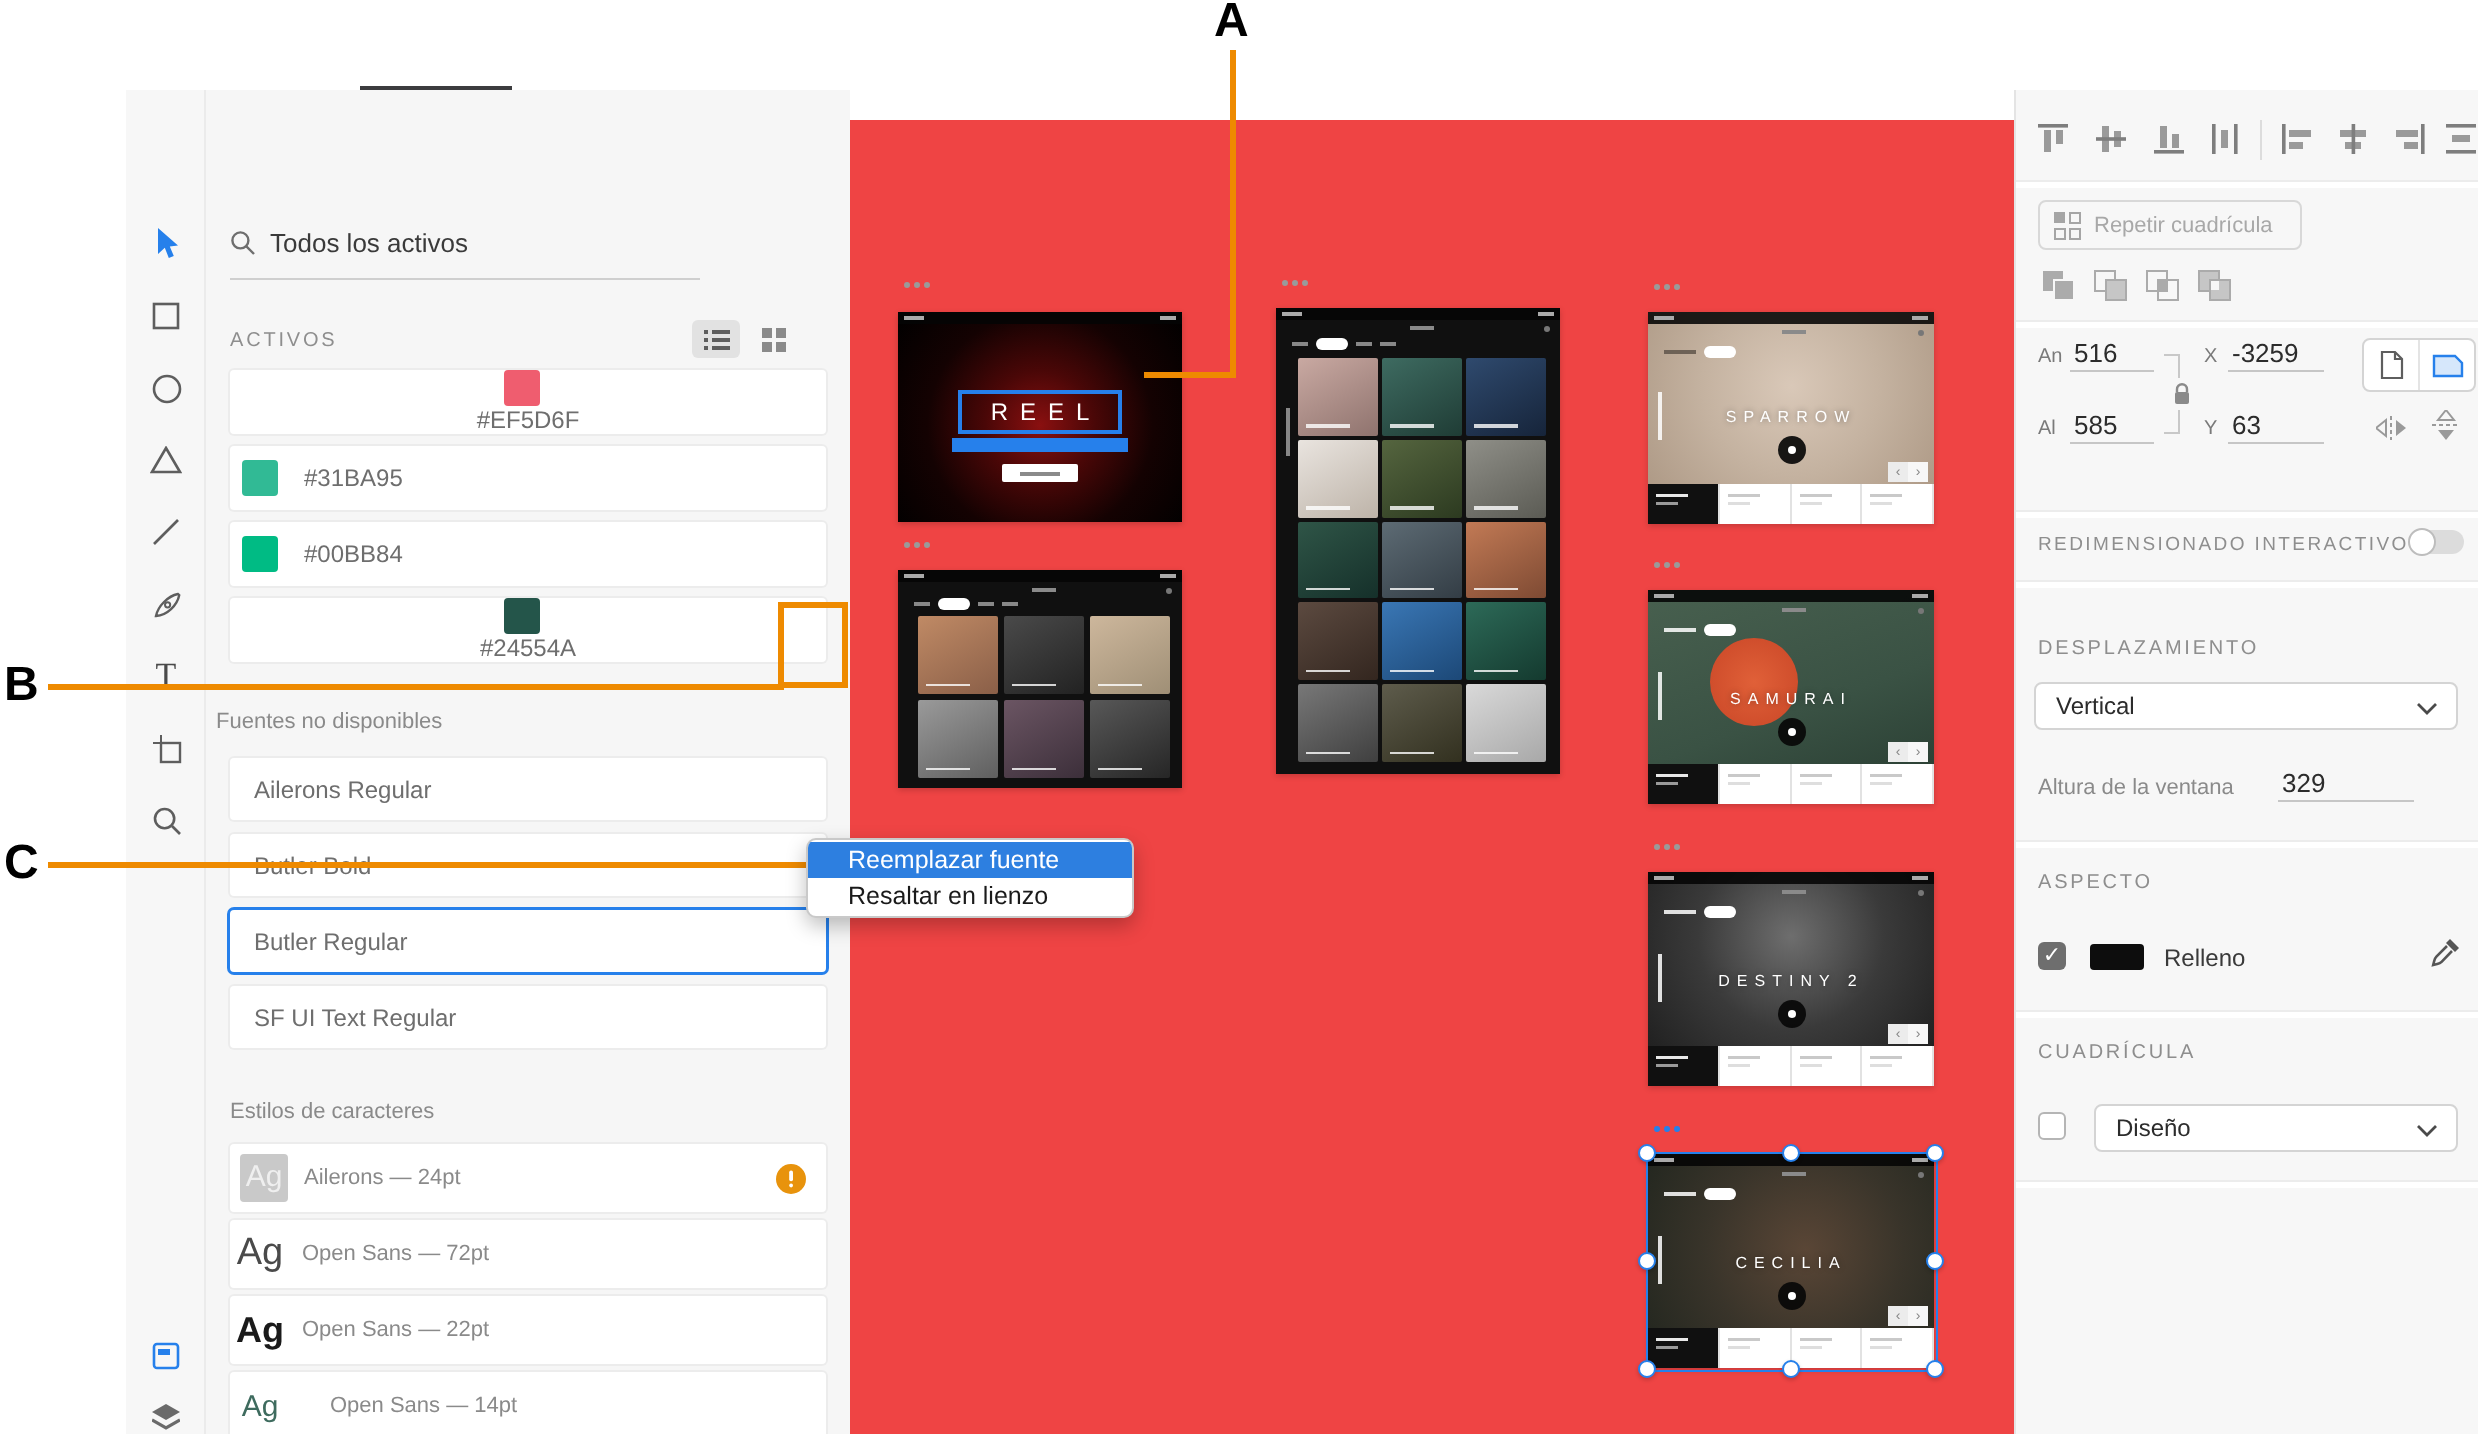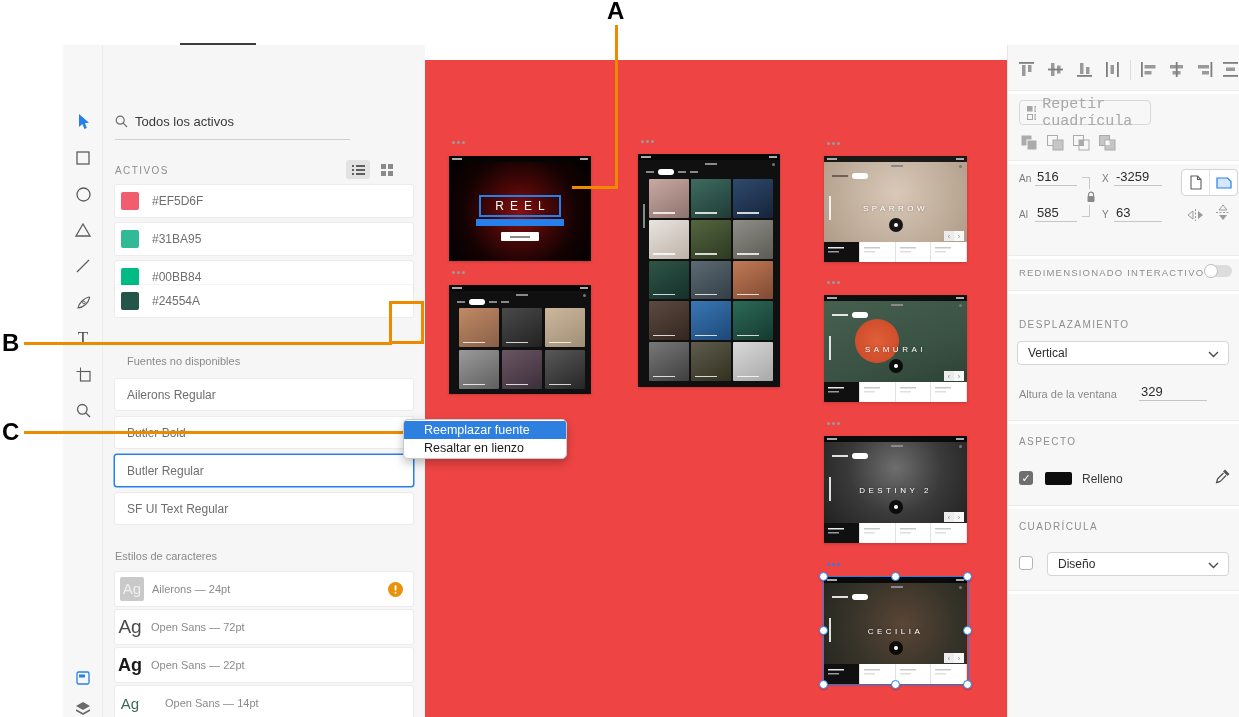--- a/index.html
+++ b/index.html
@@ -176,38 +176,38 @@
     </div>
     <div class="abs" style="left:272px;top:115px;width:24px;height:19px;display:flex;align-items:center;justify-content:center;">
       <svg width="12" height="12">
           <rect x="0" y="0" width="5" height="5" fill="#8A8A8A"></rect>
           <rect x="7" y="0" width="5" height="5" fill="#8A8A8A"></rect>
           <rect x="0" y="7" width="5" height="5" fill="#8A8A8A"></rect>
           <rect x="7" y="7" width="5" height="5" fill="#8A8A8A"></rect>
         </svg>
     </div>
 
-    <div class="panel-row" style="top:140px;height:32px;">
+    <div class="panel-row" style="top:140px;height:32px;flex-direction:column;">
       <span class="swatch" style="background: rgb(239, 93, 111);"></span>
       <span class="row-label">#EF5D6F</span>
     </div>
     <div class="panel-row" style="top:178px;height:32px;">
       <span class="swatch" style="background: rgb(49, 186, 149);"></span>
       <span class="row-label">#31BA95</span>
     </div>
     <div class="panel-row" style="top:216px;height:32px;">
       <span class="swatch" style="background: rgb(0, 187, 132);"></span>
       <span class="row-label">#00BB84</span>
     </div>
-    <div class="panel-row" style="top:240px;height:32px;">
+    <div class="panel-row" style="top:254px;height:32px;flex-direction:column;">
       <span class="swatch" style="background: rgb(36, 85, 74);"></span>
       <span class="row-label">#24554A</span>
     </div>
 
-    <span class="abs sub-label" style="left:24px;top:310px;">Fuentes no disponibles</span>
+    <span class="abs sub-label" style="left:5px;top:310px;">Fuentes no disponibles</span>
     <svg class="abs" style="left:333px;top:308px;" width="15" height="15">
         <circle cx="7.5" cy="7.5" r="7.5" fill="#E8930C"></circle>
         <rect x="6.6" y="3.2" width="1.9" height="5.4" rx="0.9" fill="#fff"></rect>
         <rect x="6.6" y="9.8" width="1.9" height="1.9" rx="0.9" fill="#fff"></rect>
       </svg>
 
     <div class="panel-row" style="top:334px;height:31px;padding-left:12px;">
       <span class="row-label">Ailerons Regular</span>
     </div>
     <div class="panel-row" style="top:372px;height:31px;padding-left:12px;">
@@ -486,21 +486,21 @@
         </svg></div>
     <div class="hr" style="top:45px;"></div>
 
     <div class="abs" style="left:11px;top:55px;width:132px;height:25px;border:1px solid #D8D8D8;border-radius:4px;display:flex;align-items:center;padding-left:7px;background:#F7F7F7;cursor:pointer;">
       <svg width="14" height="14" style="margin-right:6px;">
           <rect x="0" y="0" width="5.5" height="5.5" fill="#A5A5A5"></rect>
           <rect x="8" y="0.5" width="5" height="5" fill="none" stroke="#A5A5A5"></rect>
           <rect x="0.5" y="8.5" width="5" height="5" fill="none" stroke="#A5A5A5"></rect>
           <rect x="8" y="8.5" width="5" height="5" fill="none" stroke="#A5A5A5"></rect>
         </svg>
-      <span style="font-size:15px;color:#A8A8A8;font-family:Liberation Mono, monospace;">Repetir cuadrícula</span>
+      <span style="font-size:11px;color:#A8A8A8;">Repetir cuadrícula</span>
     </div>
 
     <div class="abs" style="left:13px;top:90px;"><svg width="17" height="16">
           <rect x="0.5" y="0.5" width="10" height="10" fill="#ABABAB"></rect>
           <rect x="6" y="5" width="10" height="10" fill="#ABABAB" stroke="#F7F7F7"></rect>
         </svg></div>
     <div class="abs" style="left:39px;top:90px;"><svg width="17" height="16">
           <rect x="0.5" y="0.5" width="10" height="10" fill="none" stroke="#ABABAB"></rect>
           <rect x="6" y="5" width="10" height="10" fill="#C6C6C6" stroke="#ABABAB"></rect>
         </svg></div>

